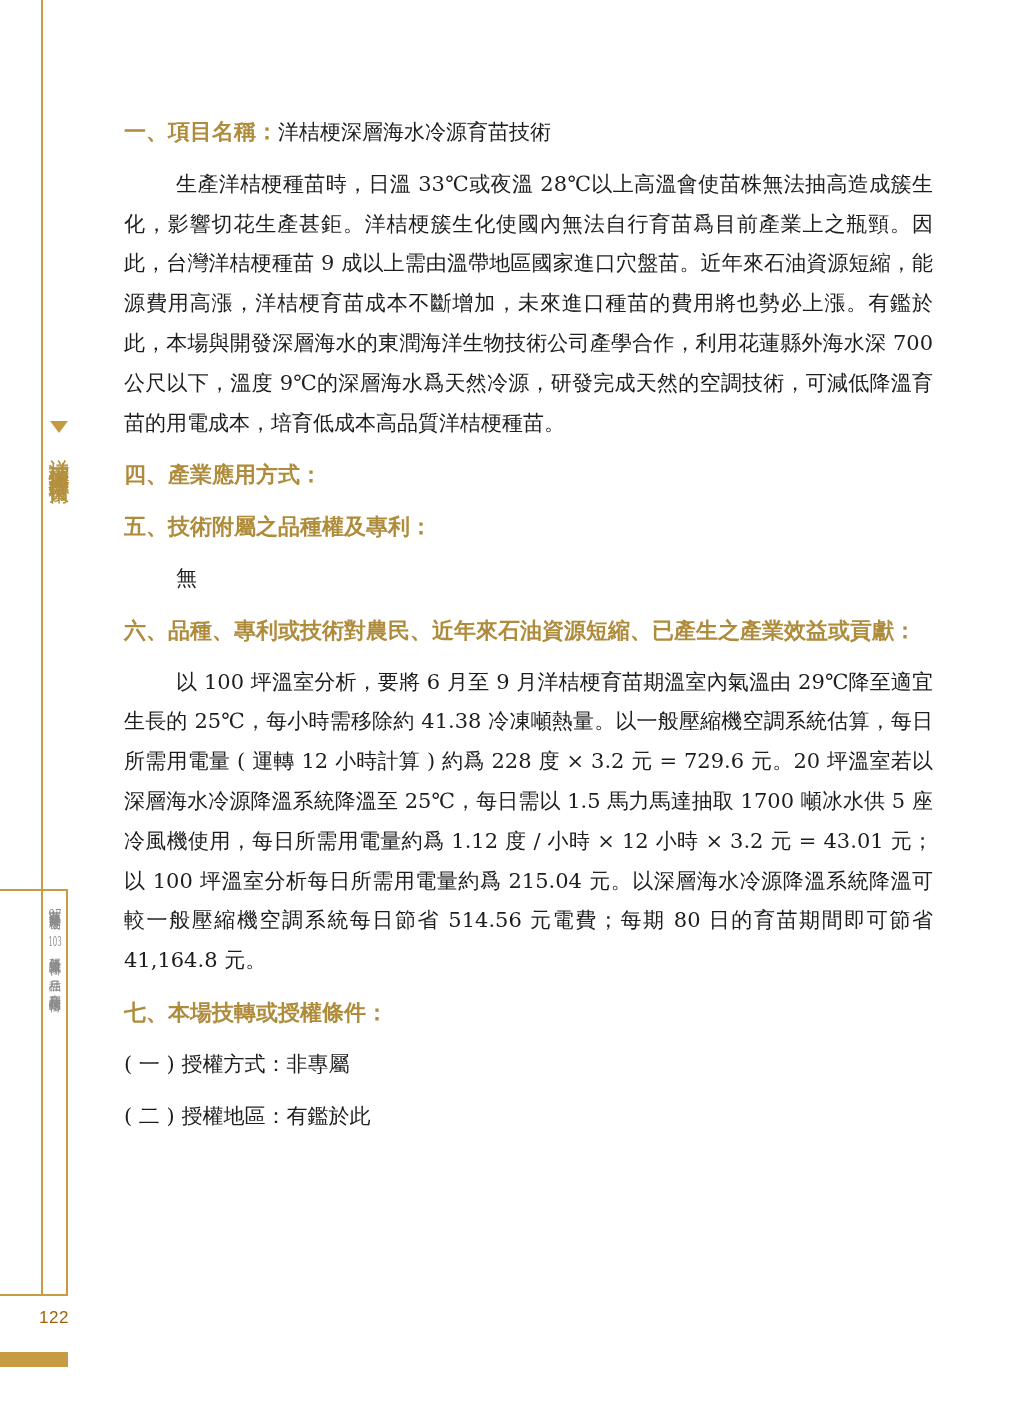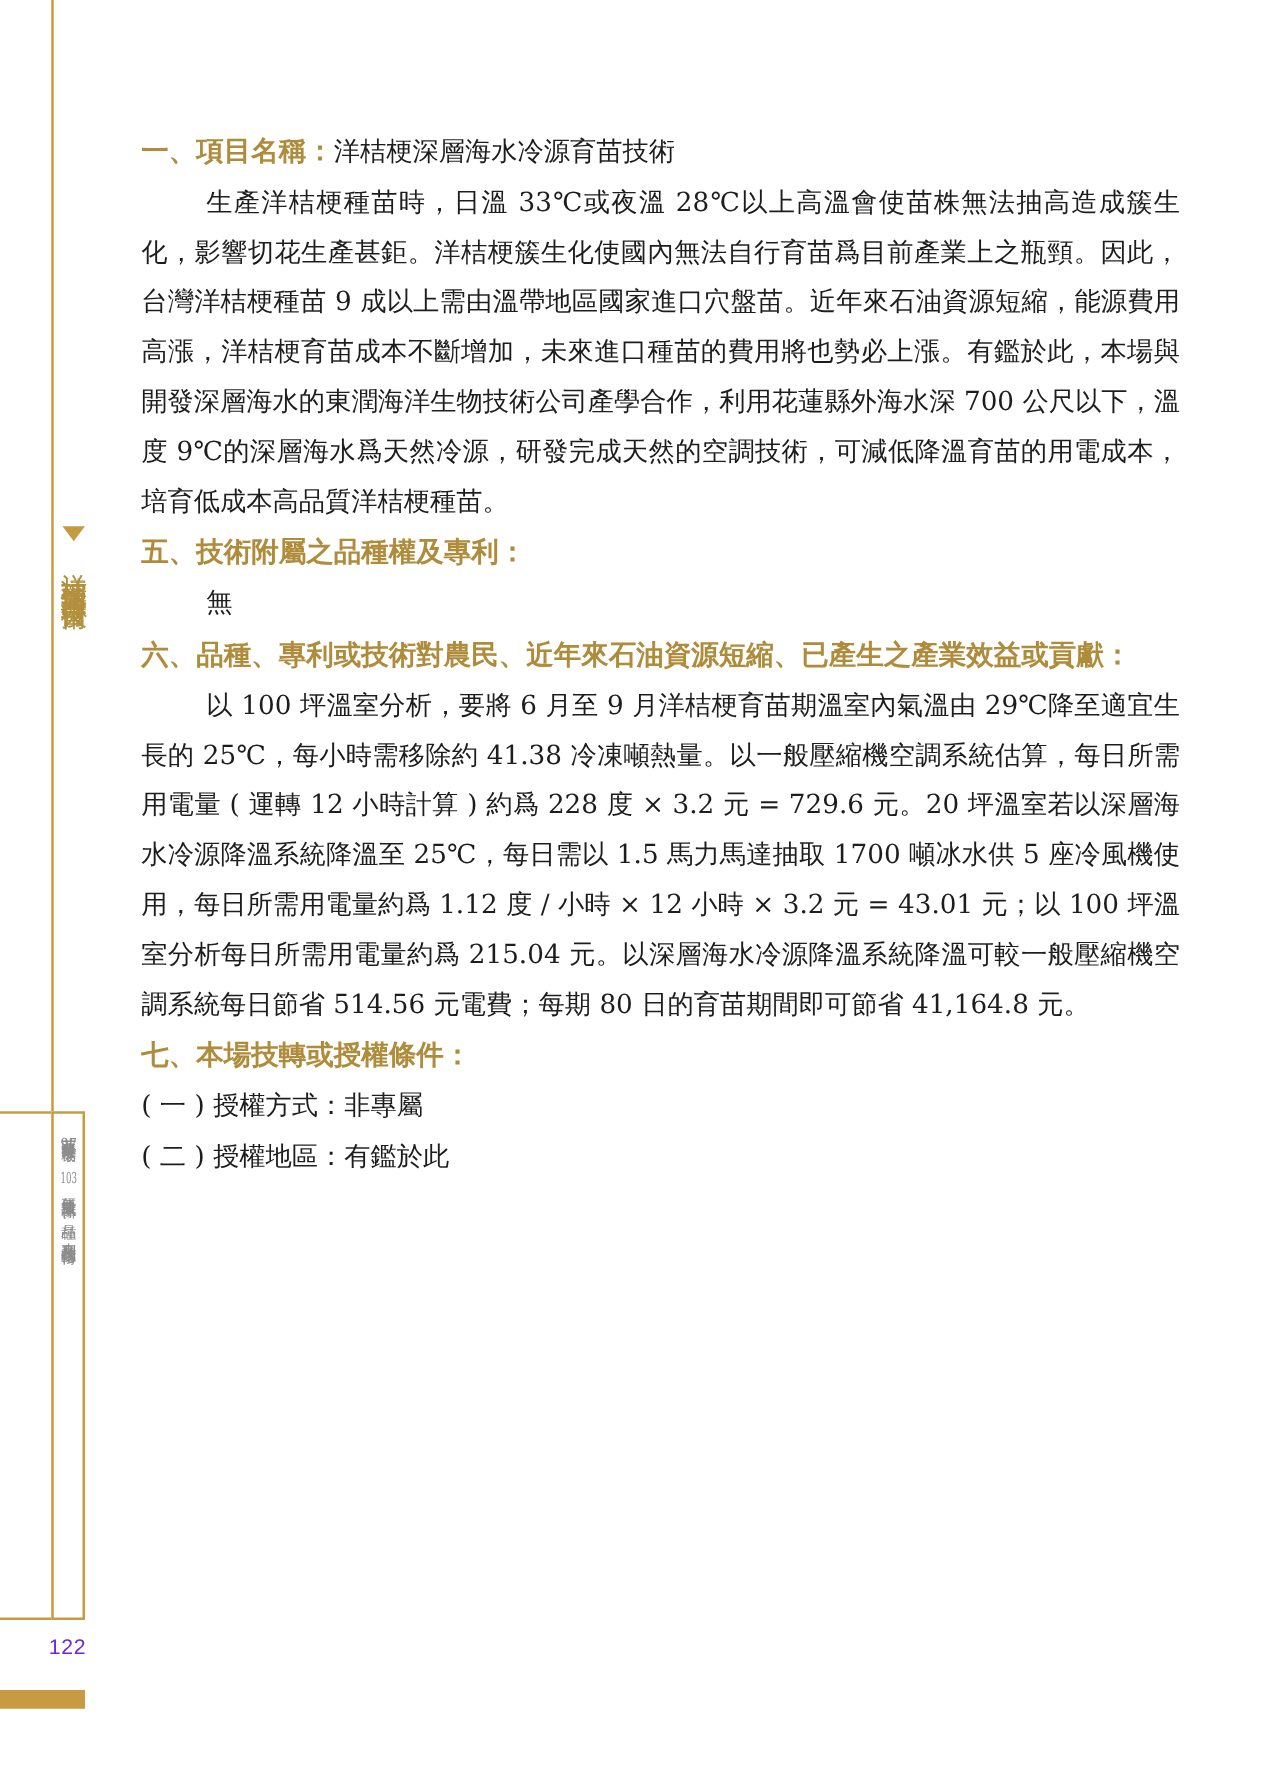--- a/index.html
+++ b/index.html
@@ -44,31 +44,31 @@
     writing-mode:vertical-rl;text-orientation:upright;
     color:#8C8C8C;font-size:12px;line-height:21px;letter-spacing:1px;
     padding-top:10px;
     font-family:"DejaVu Serif","Liberation Serif",serif;
   }
   .tcy{text-combine-upright:all;}
 
   .pagenum{
     position:absolute;left:39px;top:1308px;width:30px;
     font-family:"Liberation Sans","DejaVu Sans",sans-serif;
-    font-size:17px;color:#6d28d9;letter-spacing:0.5px;text-align:center;
+    font-size:17px;color:#a16207;letter-spacing:0.5px;text-align:center;
   }
   .gold-bar{position:absolute;left:0;top:1352px;width:68px;height:15px;background:#C89B42;}
 
   
   .main{
     position:absolute;left:112px;top:100px;width:833px;
     font-size:21px;line-height:39.8px;color:#1d1d1d;
     text-align:justify;
   }
-  .main p{margin:1px;}
+  .main p{margin:12px;}
   .h{
     font-family:"Liberation Sans","DejaVu Sans",sans-serif;
     font-weight:bold;color:#AF8C3B;font-size:22px;
     text-align:left;
   }
   .hv{
     font-family:"DejaVu Serif","Liberation Serif",serif;
     font-weight:normal;color:#1d1d1d;font-size:21px;
   }
   .para{text-indent:52px;}
@@ -96,20 +96,21 @@
   <div class="pagenum">122</div>
   <div class="gold-bar"></div>
 
   <div class="main">
 
     <p class="h"><span>一、項目名稱：</span><span class="hv">洋桔梗深層海水冷源育苗技術</span></p>
 
 
     <p class="para">生產洋桔梗種苗時，日溫 33℃或夜溫 28℃以上高溫會使苗株無法抽高造成簇生化，影響切花生產甚鉅。洋桔梗簇生化使國內無法自行育苗爲目前產業上之瓶頸。因此，台灣洋桔梗種苗 9 成以上需由溫帶地區國家進口穴盤苗。近年來石油資源短縮，能源費用高漲，洋桔梗育苗成本不斷增加，未來進口種苗的費用將也勢必上漲。有鑑於此，本場與開發深層海水的東潤海洋生物技術公司產學合作，利用花蓮縣外海水深 700 公尺以下，溫度 9℃的深層海水爲天然冷源，研發完成天然的空調技術，可減低降溫育苗的用電成本，培育低成本高品質洋桔梗種苗。</p>
 
+    <p class="h">四、產業應用方式：</p>
 
     <p class="h">五、技術附屬之品種權及專利：</p>
     <p class="para">無</p>
 
     <p class="h">六、品種、專利或技術對農民、近年來石油資源短縮、已產生之產業效益或貢獻：</p>
     <p class="para">以 100 坪溫室分析，要將 6 月至 9 月洋桔梗育苗期溫室內氣溫由 29℃降至適宜生長的 25℃，每小時需移除約 41.38 冷凍噸熱量。以一般壓縮機空調系統估算，每日所需用電量 ( 運轉 12 小時計算 ) 約爲 228 度 × 3.2 元 = 729.6 元。20 坪溫室若以深層海水冷源降溫系統降溫至 25℃，每日需以 1.5 馬力馬達抽取 1700 噸冰水供 5 座冷風機使用，每日所需用電量約爲 1.12 度 / 小時 × 12 小時 × 3.2 元 = 43.01 元；以 100 坪溫室分析每日所需用電量約爲 215.04 元。以深層海水冷源降溫系統降溫可較一般壓縮機空調系統每日節省 514.56 元電費；每期 80 日的育苗期間即可節省 41,164.8 元。</p>
 
     <p class="h">七、本場技轉或授權條件：</p>
     <p class="item">( 一 ) 授權方式：非專屬</p>
     <p class="item">( 二 ) 授權地區：有鑑於此</p>

